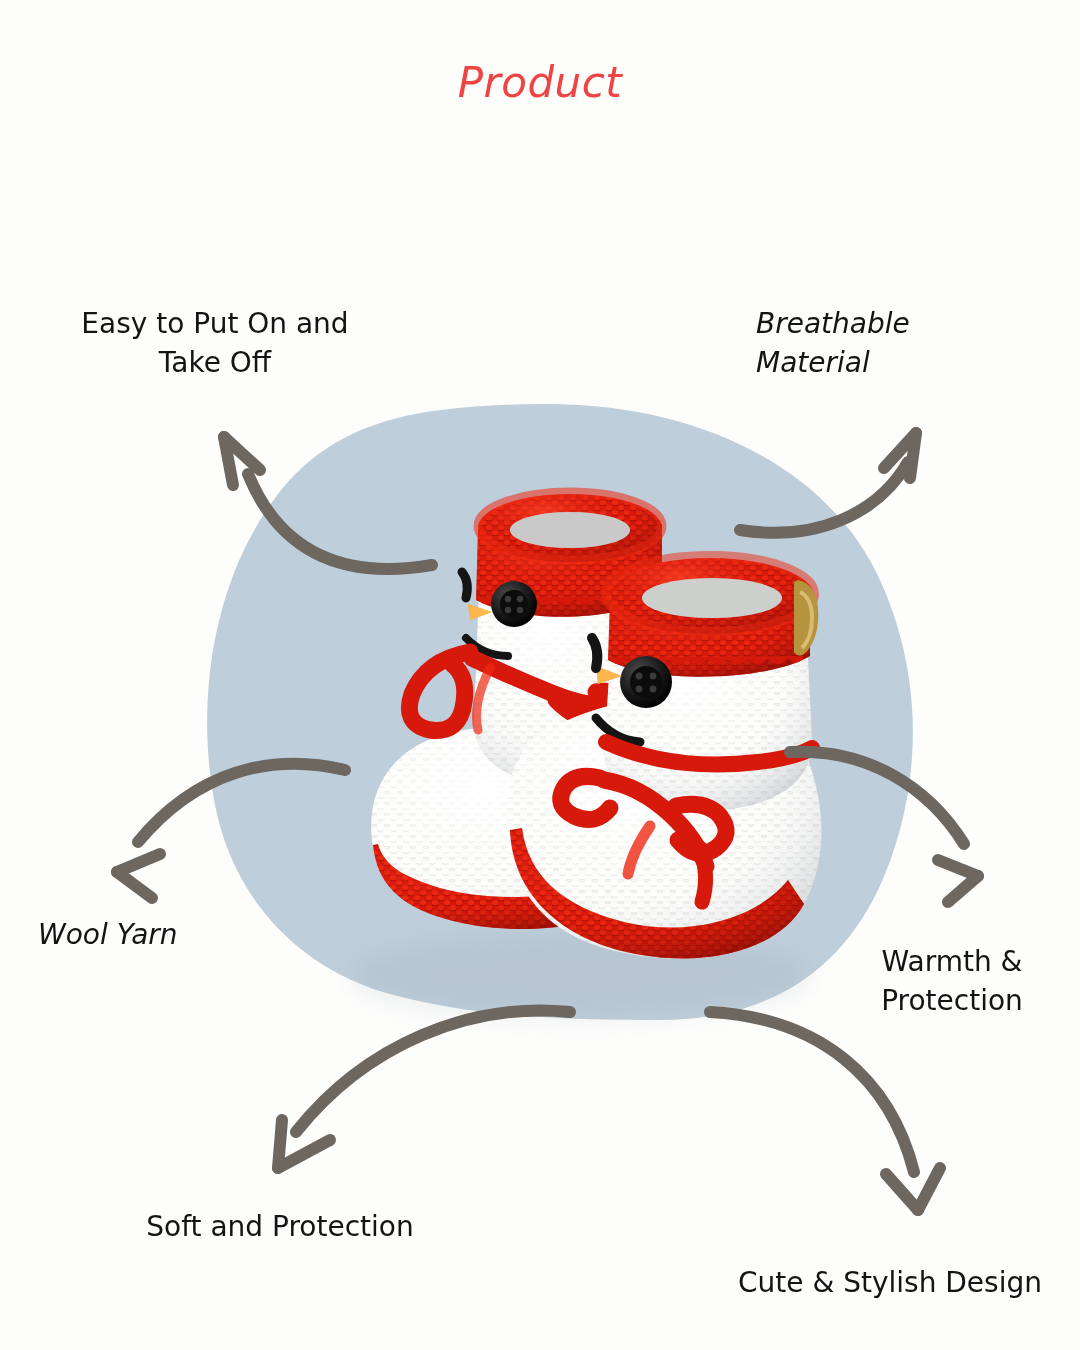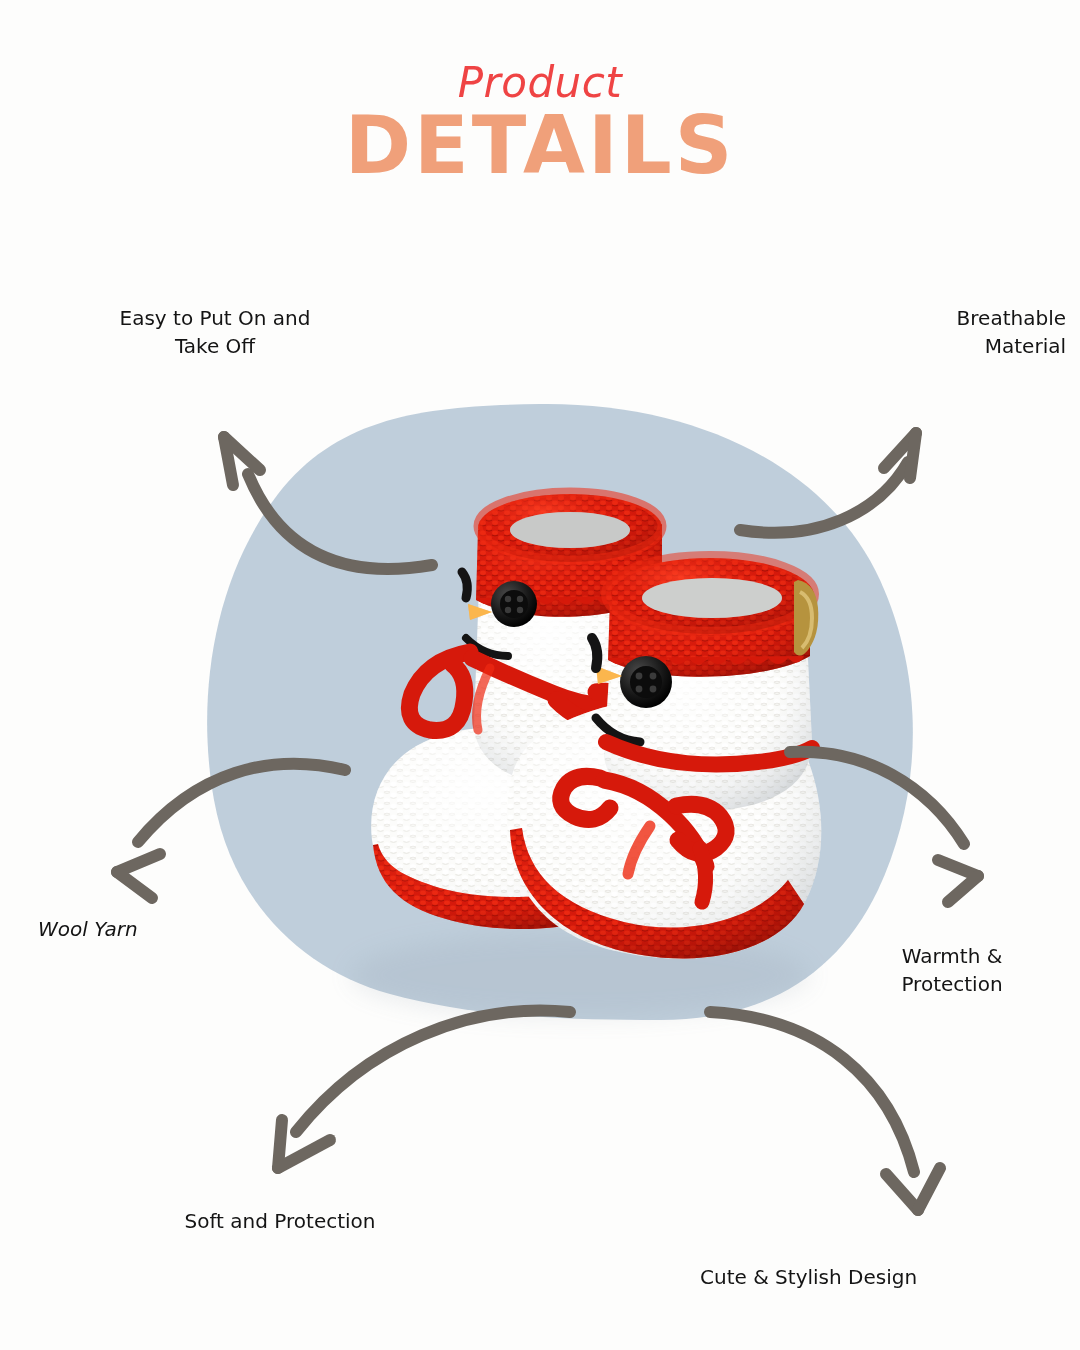--- a/index.html
+++ b/index.html
@@ -47,51 +47,50 @@
     letter-spacing: 3px;
     display: block;
     margin-top: 2px;
   }
 
   
   .feature-label {
     position: absolute;
     font-family: "DejaVu Sans", sans-serif;
     font-weight: 400;
-    font-size: 20px;
+    font-size: 28px;
     line-height: 1.38;
     color: #141414;
     white-space: pre-line;
   }
   .fl-easy      { top: 305px;  left: 40px;  width: 350px; text-align: center; }
-  .fl-breath    { top: 305px;  left: 776px; width: 290px; text-align: right; }
+  .fl-breath    { top: 305px;  left: 756px; width: 290px; text-align: left; font-style: italic; }
   .fl-wool      { top: 916px;  left: 38px;  width: 250px; text-align: left; font-style: italic; }
   .fl-warmth    { top: 903px;  left: 836px; width: 232px; text-align: center; margin-top: 40px; }
   .fl-soft      { top: 1208px; left: 80px;  width: 400px; text-align: center; }
-  .fl-cute      { top: 1264px; left: 700px; width: 380px; }
+  .fl-cute      { top: 1264px; left: 700px; width: 380px; text-align: center; }
 
   
   #stage {
     position: absolute;
     top: 0;
     left: 0;
     width: 1080px;
     height: 1350px;
     pointer-events: none;
   }
   #stage svg { display: block; }
 </style>
 </head>
 <body>
 
 <div id="page">
 
   <div class="title-block">
     <span class="title-script">Product</span>
-    <span class="title-main">DETAILS</span>
   </div>
 
   <div id="stage">
     <svg width="1080" height="1350" viewBox="0 0 1080 1350" xmlns="http://www.w3.org/2000/svg">
       <defs>
 
         <clipPath id="blobClip">
           <path d="M 540 404
                    C 700 402 830 470 880 580
                    C 928 686 920 800 878 890

